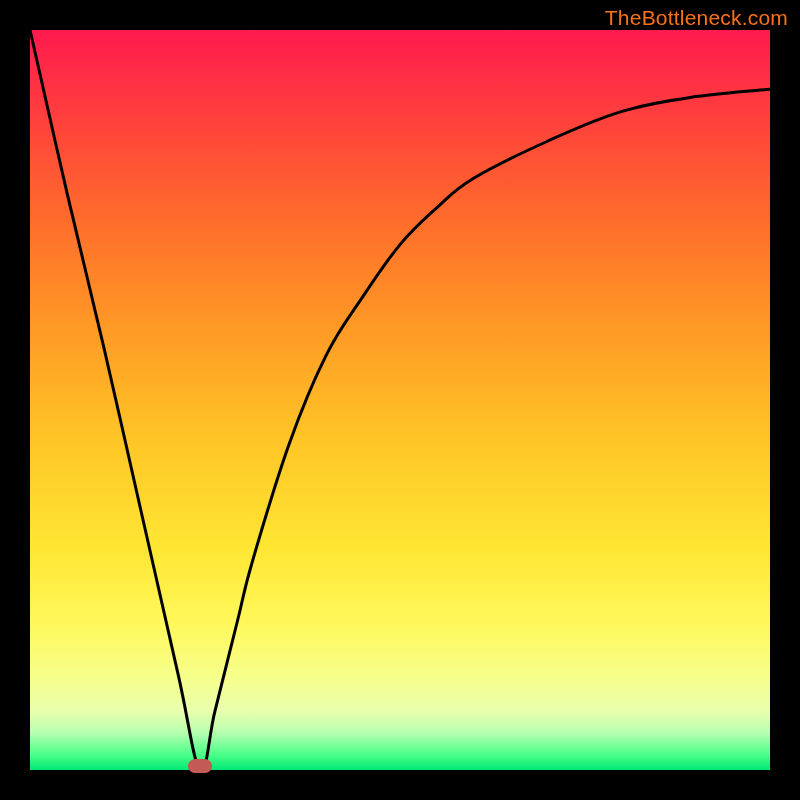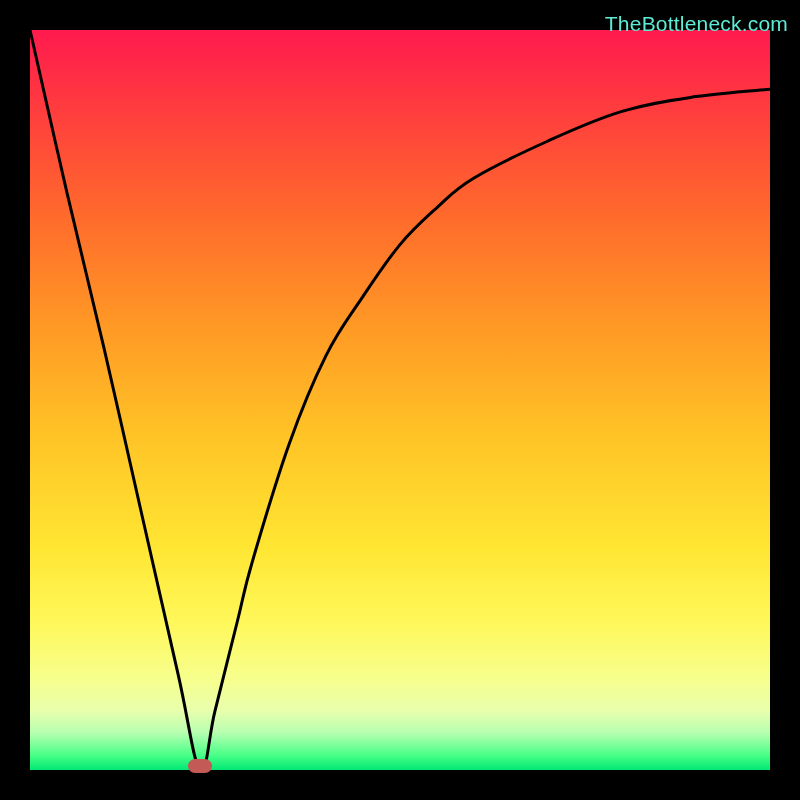--- a/index.html
+++ b/index.html
@@ -50,23 +50,23 @@
   .dot {
     position: absolute;
     width: 24px;
     height: 14px;
     border-radius: 8px;
     background: #c45a55;
     transform: translate(-50%, -50%);
   }
   .watermark {
     position: absolute;
-    top: 12px;
+    top: 6px;
     right: 12px;
-    color: #5eead4;
+    color: #f97316;
     font-size: 21px;
     letter-spacing: 0.2px;
     font-weight: 400;
   }
 </style>
 </head>
 <body>
 
 <div class="frame">
 

